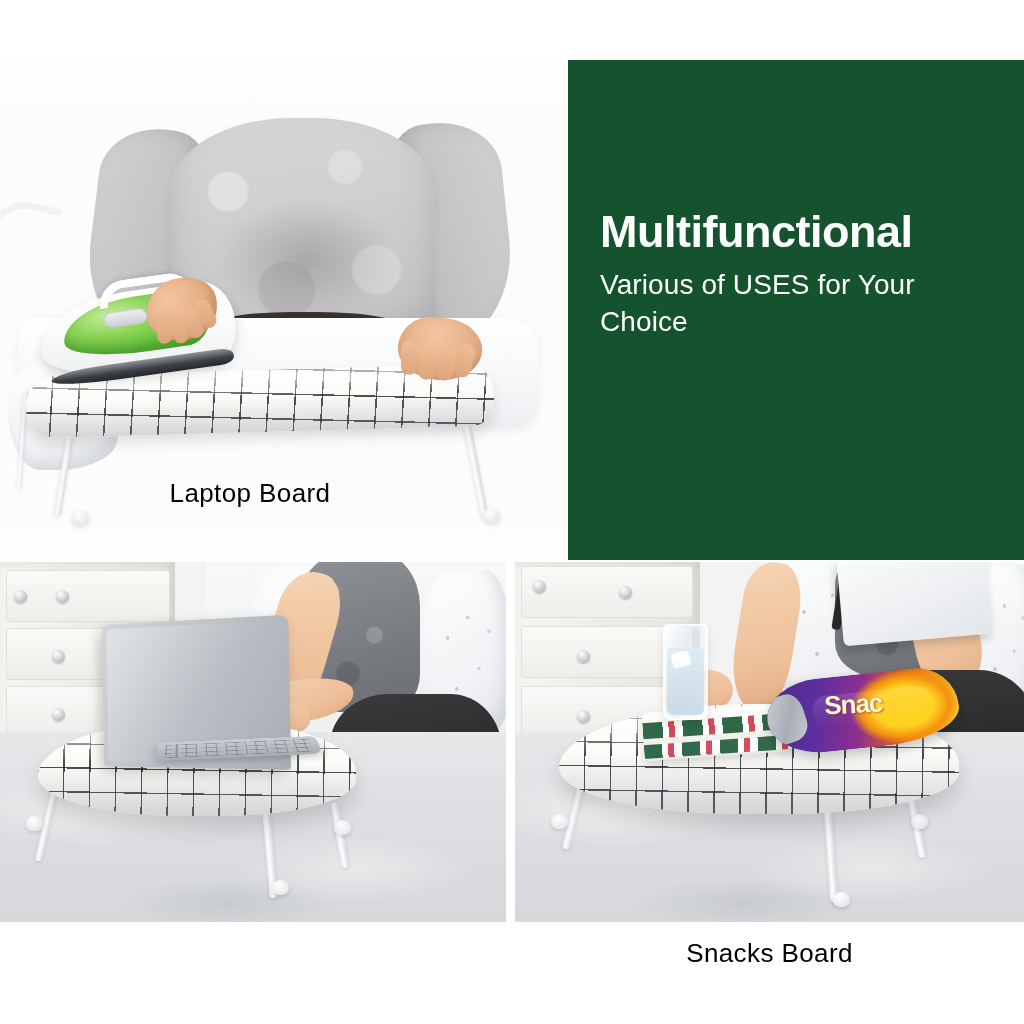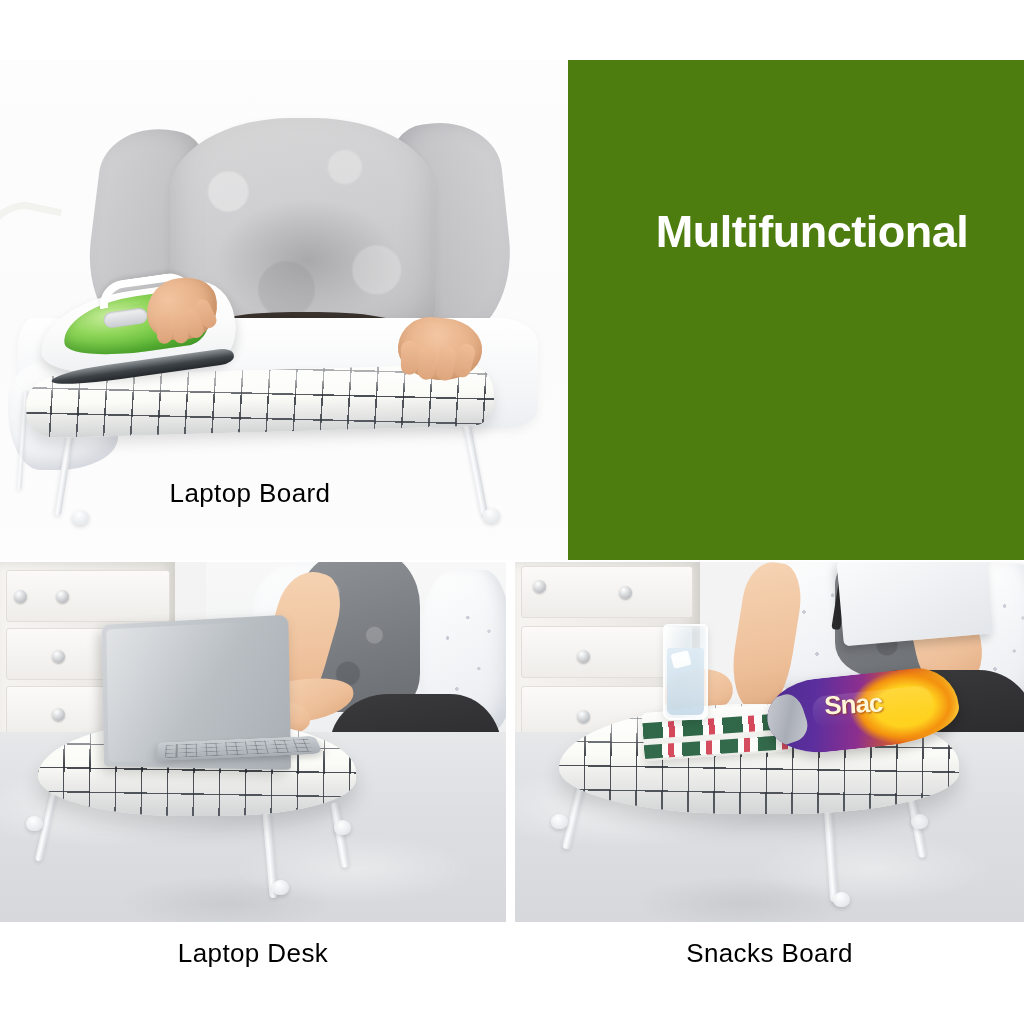--- a/index.html
+++ b/index.html
@@ -420,22 +420,23 @@
     <div class="hand-r">
       <span class="finger g1"></span>
       <span class="finger g2"></span>
       <span class="finger g3"></span>
       <span class="finger g4"></span>
     </div>
   </div>
 
   <div class="caption cap-ironing">Laptop Board</div>
 
-  <div class="panel-blue" style="background:#4d7c0f; color:#ffffff;text-align:center;">
+  <div class="panel-blue" style="background:#14532d; color:#ffffff;">
     <div class="headline">Multifunctional</div>
+    <div class="subhead">Various of USES for Your Choice</div>
   </div>
 
   <div class="panel-laptop">
     <div class="headboard" style="width:300px;"></div>
     <div class="dresser" style="height:205px;">
       <div class="drawer" style="top:8px;"></div>
       <div class="drawer" style="top:66px;"></div>
       <div class="drawer" style="top:124px;"></div>
       <div class="knob" style="left:14px;  top:28px;"></div>
       <div class="knob" style="left:56px;  top:28px;"></div>
@@ -465,21 +466,20 @@
       <div class="plaid"></div>
       <div class="board-shade"></div>
     </div>
 
     <div class="laptop-lid"></div>
     <div class="laptop-base">
       <div class="keys"></div>
     </div>
   </div>
 
-  <div class="caption cap-laptop">Laptop Desk</div>
 
   <div class="panel-snacks">
     <div class="headboard" style="width:250px;"></div>
     <div class="dresser" style="width:185px; height:215px;">
       <div class="drawer" style="top:4px;  width:172px;"></div>
       <div class="drawer" style="top:64px; width:172px;"></div>
       <div class="drawer" style="top:124px;width:172px;"></div>
       <div class="knob" style="left:18px; top:18px;"></div>
       <div class="knob" style="left:104px;top:24px;"></div>
       <div class="knob" style="left:62px; top:88px;"></div>

